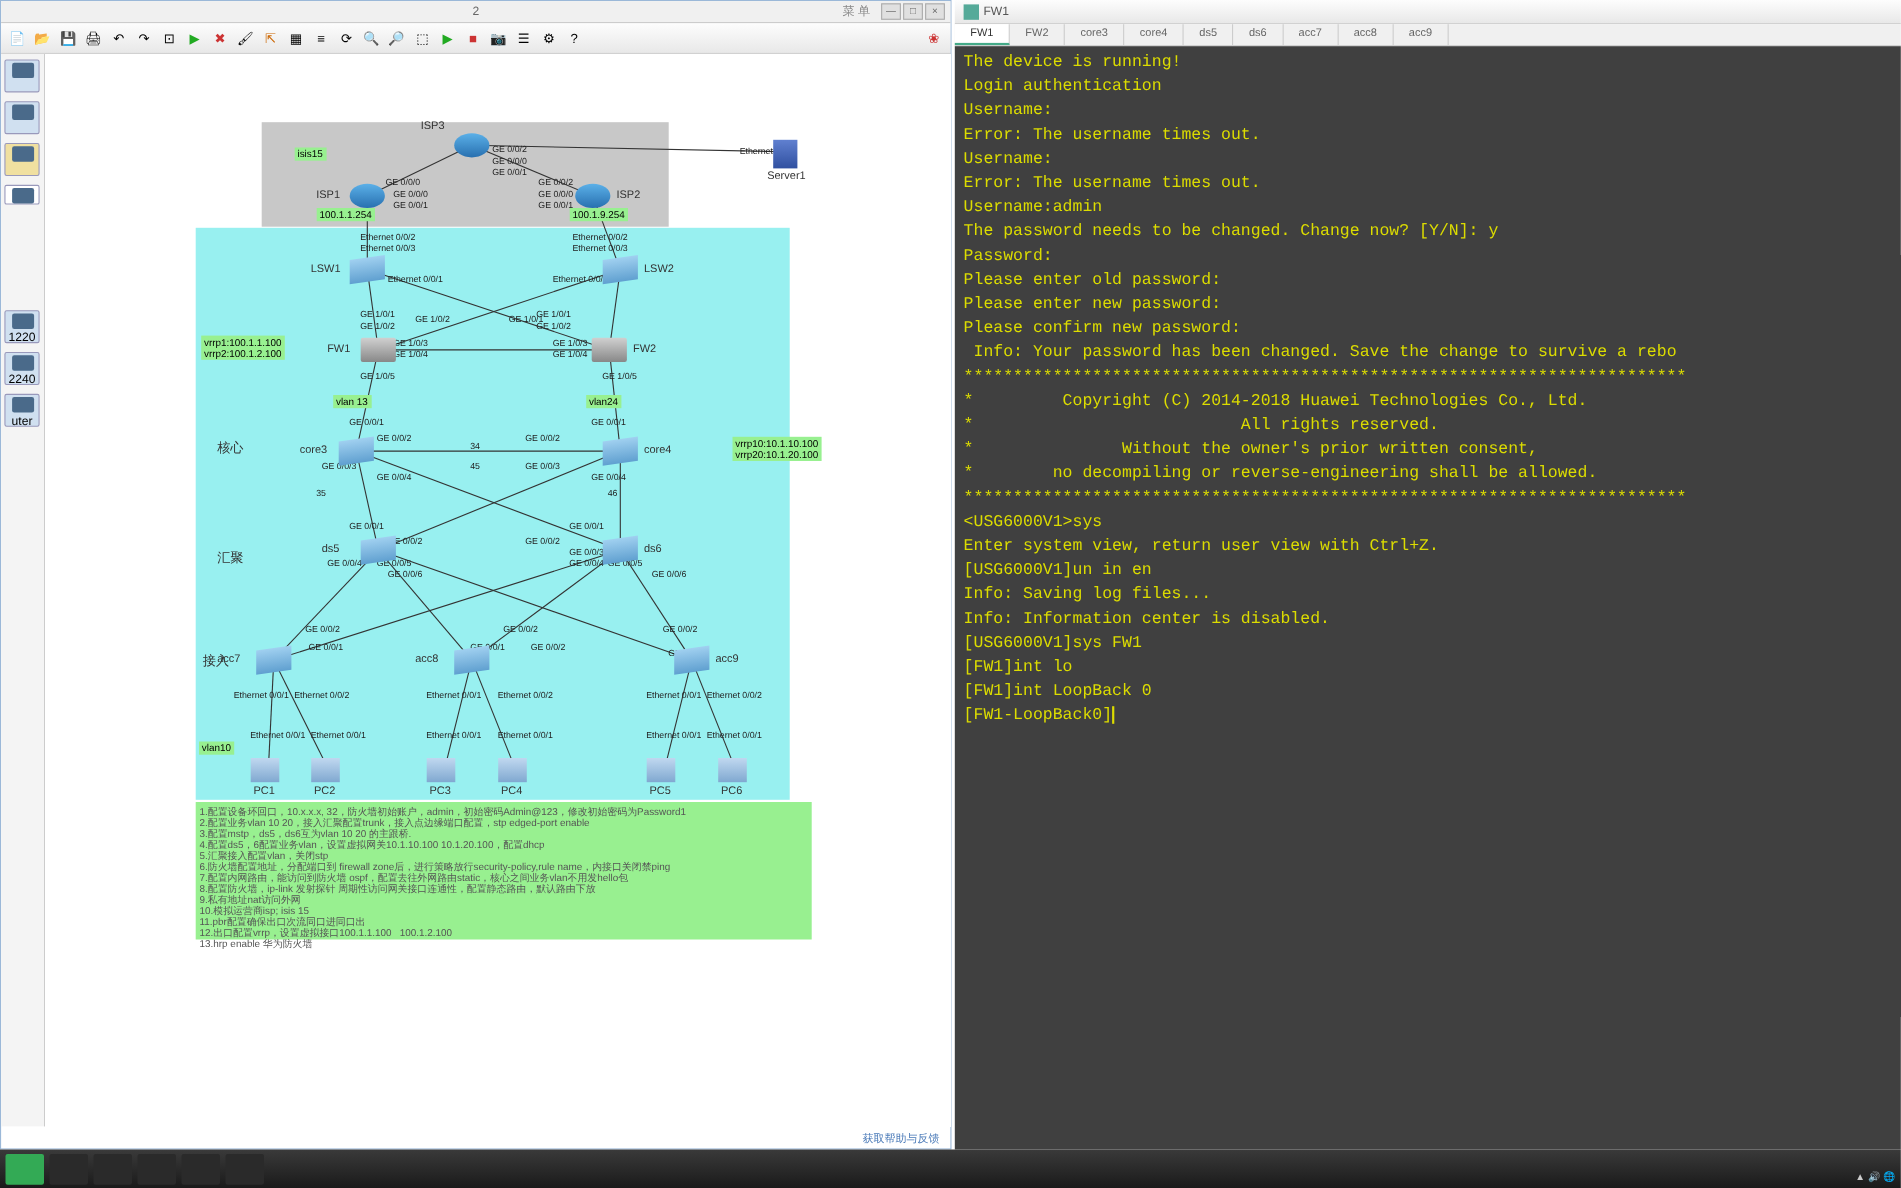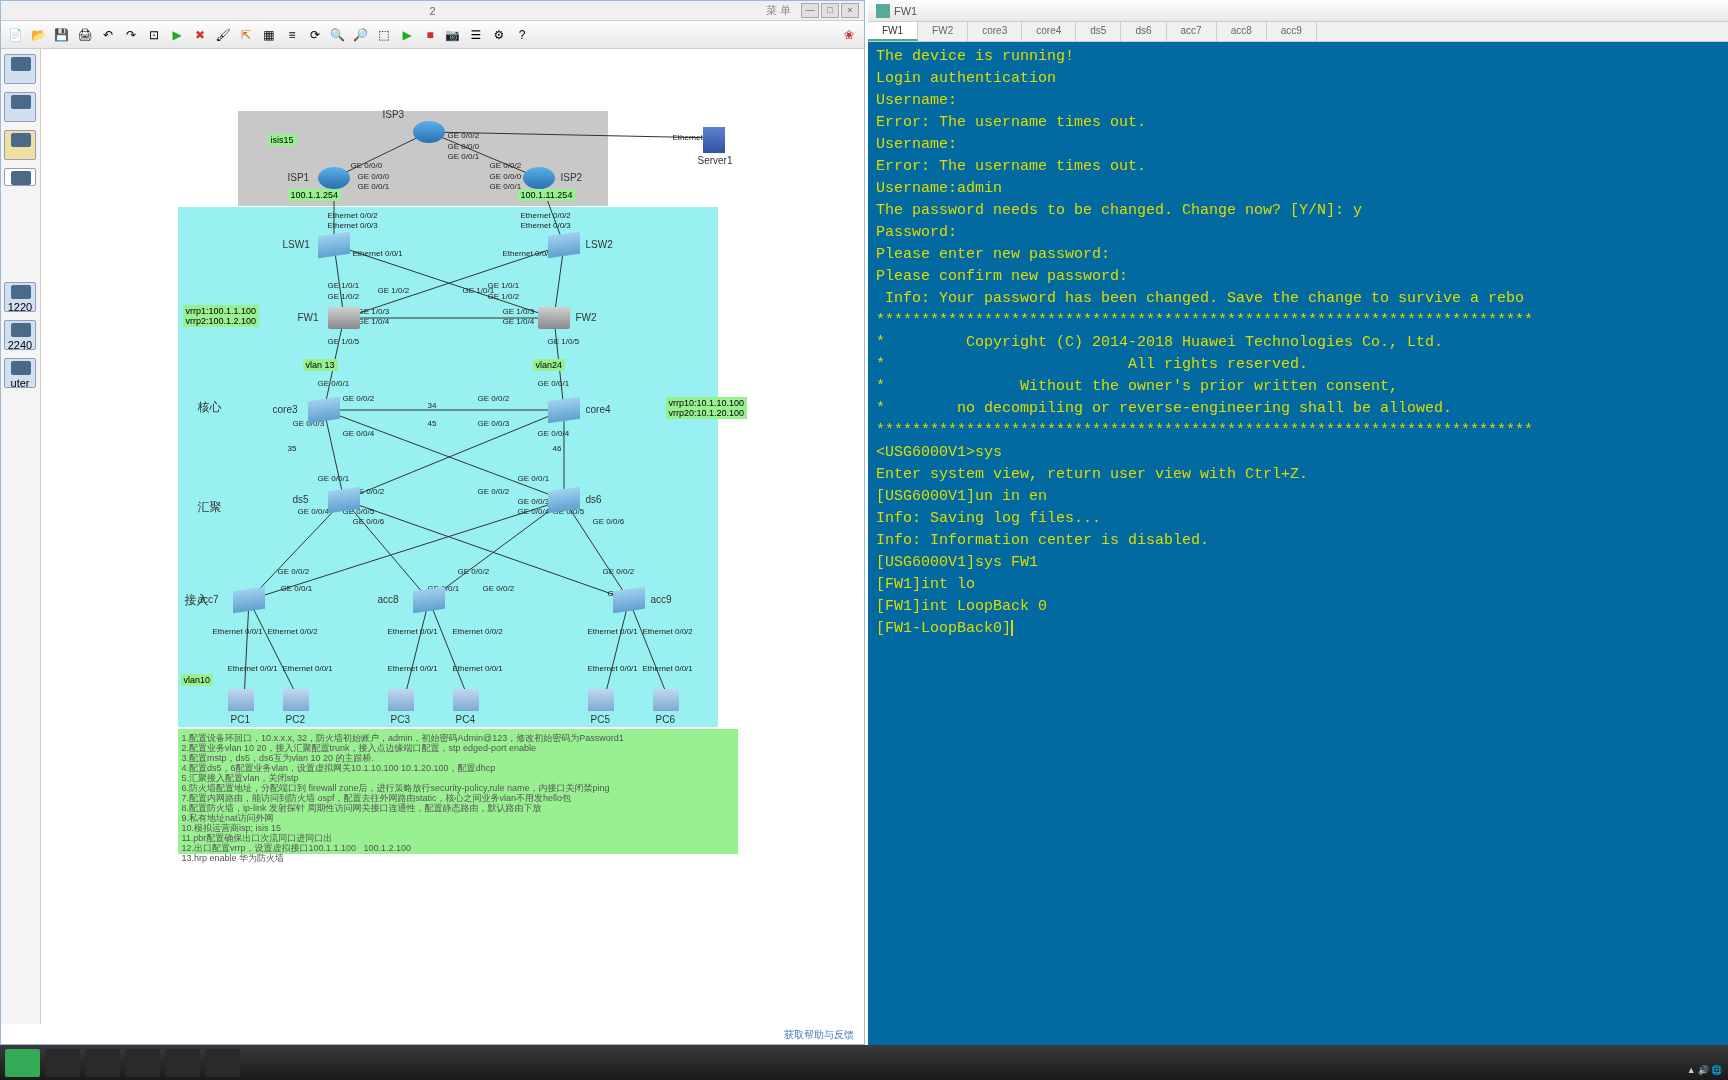--- a/index.html
+++ b/index.html
@@ -38,21 +38,21 @@
 .note-label{position:absolute;font-size:9px;background:#98f090;padding:1px 3px;white-space:nowrap;z-index:6}
 svg.lines{position:absolute;top:0;left:0;width:640px;height:1000px;z-index:2}
 svg.lines line{stroke:#333;stroke-width:1}
 
 
 .term-title{height:22px;background:linear-gradient(#fdfdfd,#e8e8e8);display:flex;align-items:center;padding:0 8px;font-size:11px;color:#555;border-bottom:1px solid #ccc}
 .term-title-icon{width:14px;height:14px;background:#5a9;margin-right:4px}
 .term-tabs{height:20px;background:#f0f0f0;display:flex;border-bottom:1px solid #ccc}
 .term-tab{padding:3px 14px;font-size:10px;color:#666;border-right:1px solid #ccc;cursor:pointer}
 .term-tab.active{background:#fff;color:#333;border-bottom:2px solid #4a8}
-.term-body{background:#0369a1;height:calc(100% - 42px);padding:4px 8px;overflow:auto}
+.term-body{background:#404040;height:calc(100% - 42px);padding:4px 8px;overflow:auto}
 .term-line{color:#dcdc00;font-family:"Courier New",monospace;font-size:15px;line-height:22px;white-space:pre-wrap}
 .cursor{display:inline-block;width:2px;height:16px;background:#dcdc00;vertical-align:middle}
 
 .footer-link{position:absolute;bottom:2px;right:10px;font-size:10px;color:#4a7ab8}
 .tray{position:absolute;right:5px;bottom:5px;display:flex;gap:8px;color:#ccc;font-size:9px;align-items:center}
 </style>
 </head>
 <body>
 
 <div class="left-pane">
@@ -147,21 +147,21 @@
             <line x1="116" y1="551" x2="111" y2="651"></line>
             <line x1="116" y1="551" x2="166" y2="651"></line>
             <line x1="296" y1="551" x2="271" y2="651"></line>
             <line x1="296" y1="551" x2="336" y2="651"></line>
             <line x1="496" y1="551" x2="471" y2="651"></line>
             <line x1="496" y1="551" x2="536" y2="651"></line>
           </svg>
 
         <div class="note-label" style="top:85px;left:135px">isis15</div>
         <div class="note-label" style="top:140px;left:155px">100.1.1.254</div>
-        <div class="note-label" style="top:140px;left:385px">100.1.11.254</div>
+        <div class="note-label" style="top:140px;left:385px">100.1.9.254</div>
         <div class="note-label" style="top:256px;left:50px;white-space:pre">vrrp1:100.1.1.100
 vrrp2:100.1.2.100</div>
         <div class="note-label" style="top:310px;left:170px">vlan 13</div>
         <div class="note-label" style="top:310px;left:400px">vlan24</div>
         <div class="note-label" style="top:348px;left:533px;white-space:pre">vrrp10:10.1.10.100
 vrrp20:10.1.20.100</div>
         <div class="note-label" style="top:625px;left:48px">vlan10</div>
         <div class="dev-label" style="top:350px;left:65px;font-size:12px">核心</div>
         <div class="dev-label" style="top:450px;left:65px;font-size:12px">汇聚</div>
         <div class="dev-label" style="top:543px;left:52px;font-size:12px">接入</div>
@@ -306,20 +306,21 @@
       <div class="term-line">Login authentication</div>
       <div class="term-line"></div>
       <div class="term-line"></div>
       <div class="term-line">Username:</div>
       <div class="term-line">Error: The username times out.</div>
       <div class="term-line">Username:</div>
       <div class="term-line">Error: The username times out.</div>
       <div class="term-line">Username:admin</div>
       <div class="term-line">The password needs to be changed. Change now? [Y/N]: y</div>
       <div class="term-line">Password:</div>
+      <div class="term-line">Please enter old password:</div>
       <div class="term-line">Please enter new password:</div>
       <div class="term-line">Please confirm new password:</div>
       <div class="term-line"></div>
       <div class="term-line"> Info: Your password has been changed. Save the change to survive a rebo</div>
       <div class="term-line">*************************************************************************</div>
       <div class="term-line">*         Copyright (C) 2014-2018 Huawei Technologies Co., Ltd.         </div>
       <div class="term-line">*                           All rights reserved.                        </div>
       <div class="term-line">*               Without the owner's prior written consent,              </div>
       <div class="term-line">*        no decompiling or reverse-engineering shall be allowed.        </div>
       <div class="term-line">*************************************************************************</div>

